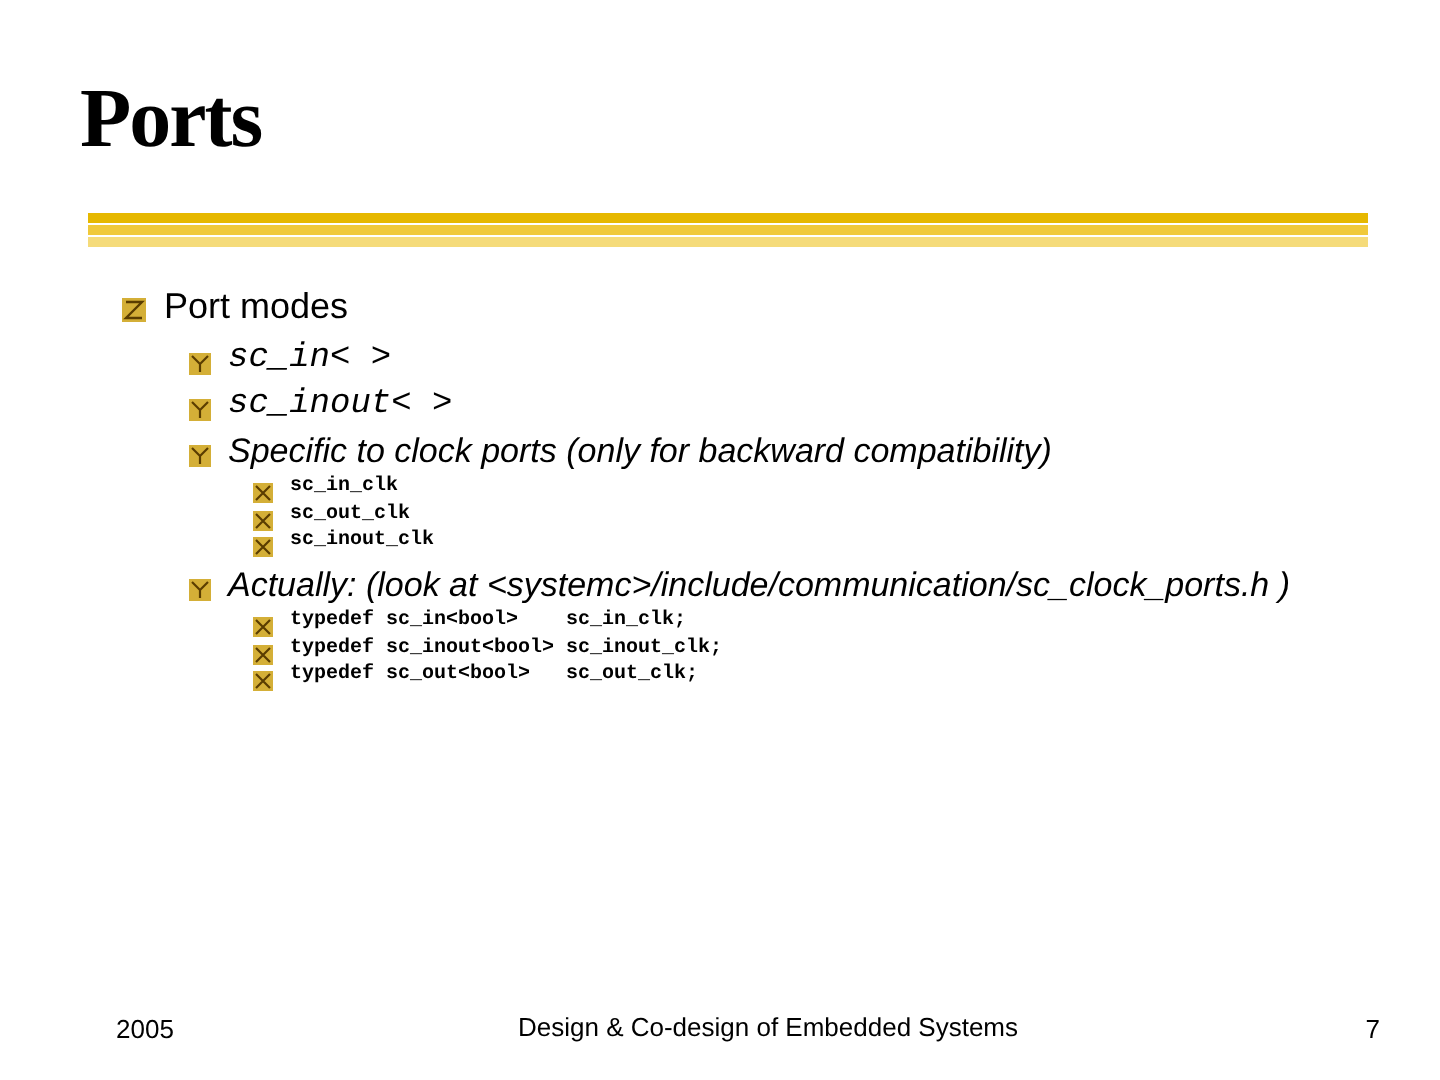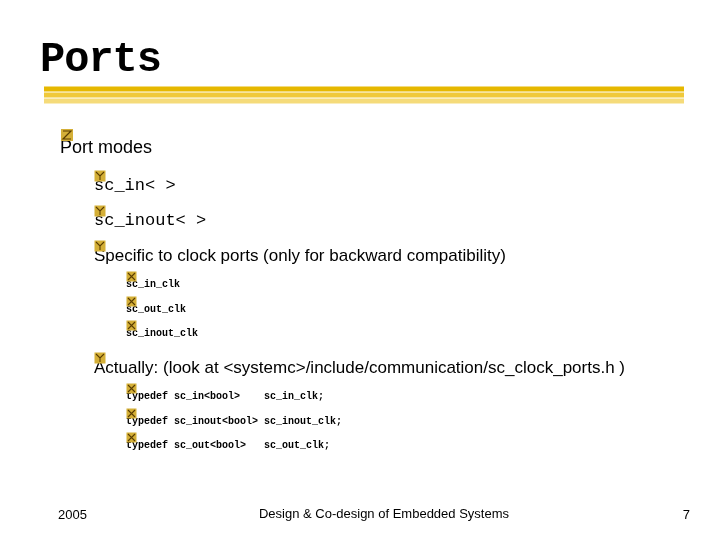--- a/index.html
+++ b/index.html
@@ -5,43 +5,43 @@
   * { margin: 0; padding: 0; box-sizing: border-box; }
   body {
     width: 720px;
     height: 540px;
     background: #fff;
     font-family: Verdana, Arial, sans-serif;
     position: relative;
     padding: 36px 40px 0 40px;
   }
   .title {
-    font-family: Liberation Mono, monospace;
+    font-family: Liberation Serif, serif;
     font-size: 42px;
     font-weight: 900;
     color: #000;
     letter-spacing: -1px;
-    margin-bottom: 2px;
+    margin-bottom: 22px;
   }
   .underline {
     height: 18px;
     margin-left: 4px;
     margin-right: 0;
     margin-bottom: 18px;
   }
   .underline svg { display: block; }
   .content {
     padding-left: 20px;
     font-size: 18px;
     color: #000;
   }
   .lvl1 { margin-left: 0; margin-bottom: 4px; }
-  .lvl2 { margin-left: 34px; margin-bottom: 2px; font-size: 17px; }
+  .lvl2 { margin-left: 34px; margin-bottom: 2px; font-size: 17px; font-style: italic; }
   .lvl3 { margin-left: 66px; margin-bottom: 1px; font-size: 10px; font-weight: bold; }
-  .row { display: flex; align-items: flex-start; flex-direction: column; }
+  .row { display: flex; align-items: flex-start; }
   .bullet { flex: 0 0 auto; margin-right: 8px; position: relative; }
   .bullet-z { width: 14px; height: 14px; top: 4px; }
   .bullet-z svg { width: 14px; height: 14px; }
   .bullet-y { width: 12px; height: 12px; top: 4px; }
   .bullet-y svg { width: 12px; height: 12px; }
   .bullet-x { width: 11px; height: 11px; top: 3px; }
   .bullet-x svg { width: 11px; height: 11px; }
   .mono { font-family: "Courier New", monospace; }
   .txt { line-height: 1.25; }
   .footer {

